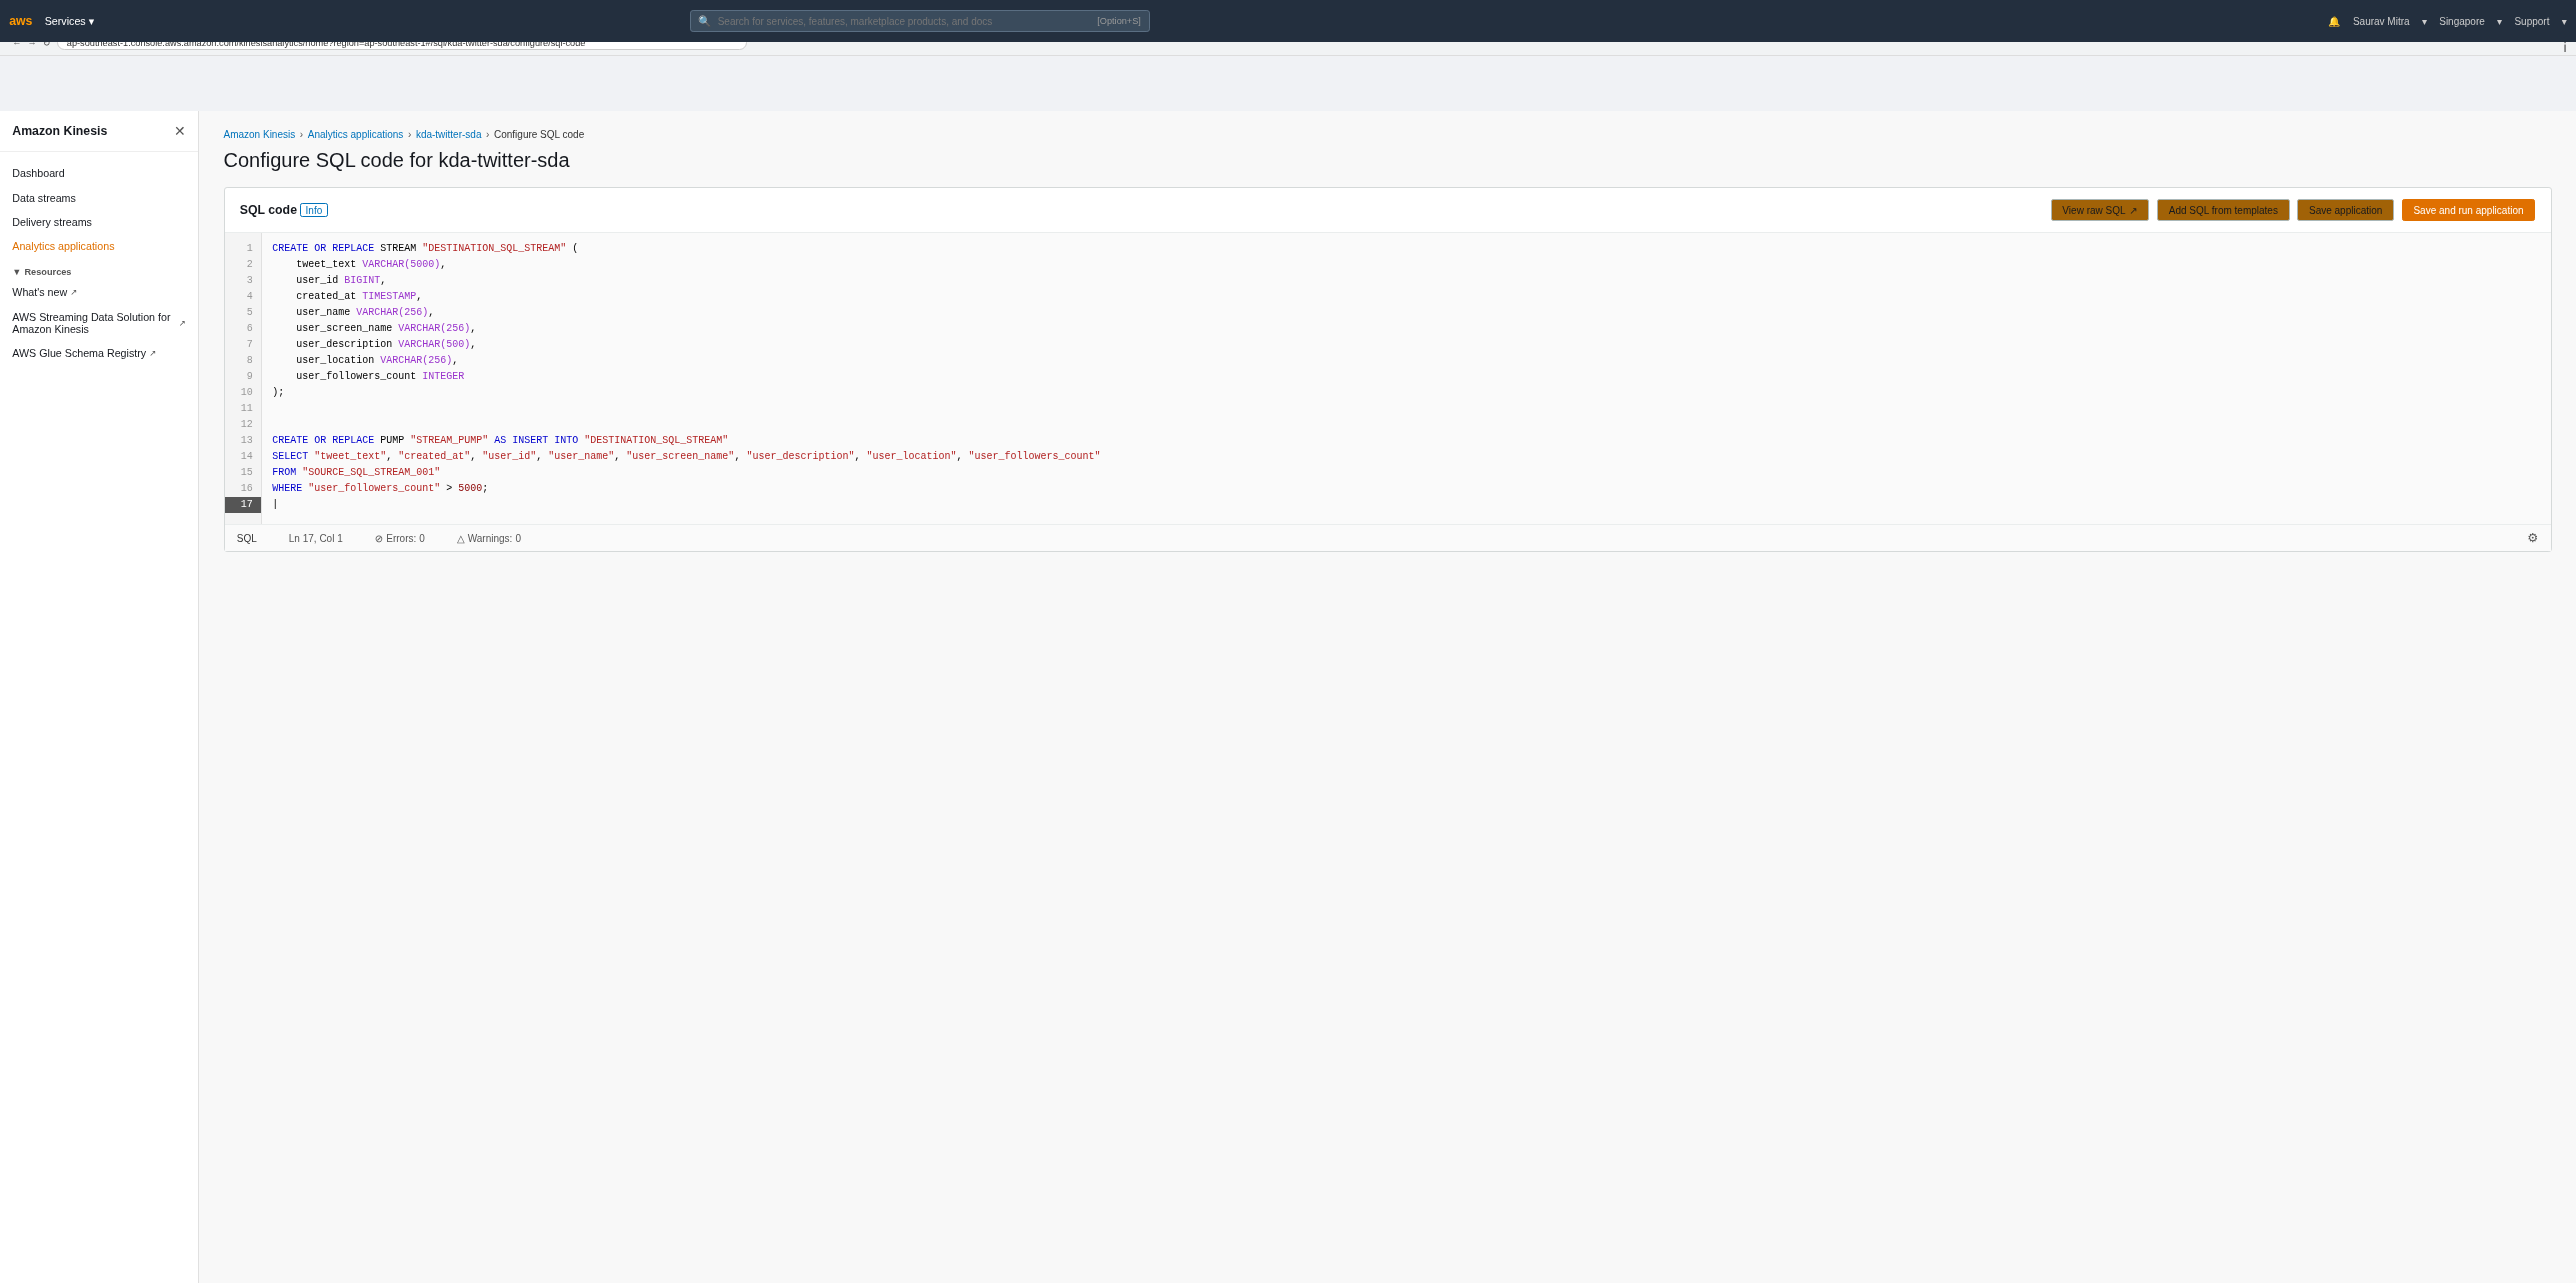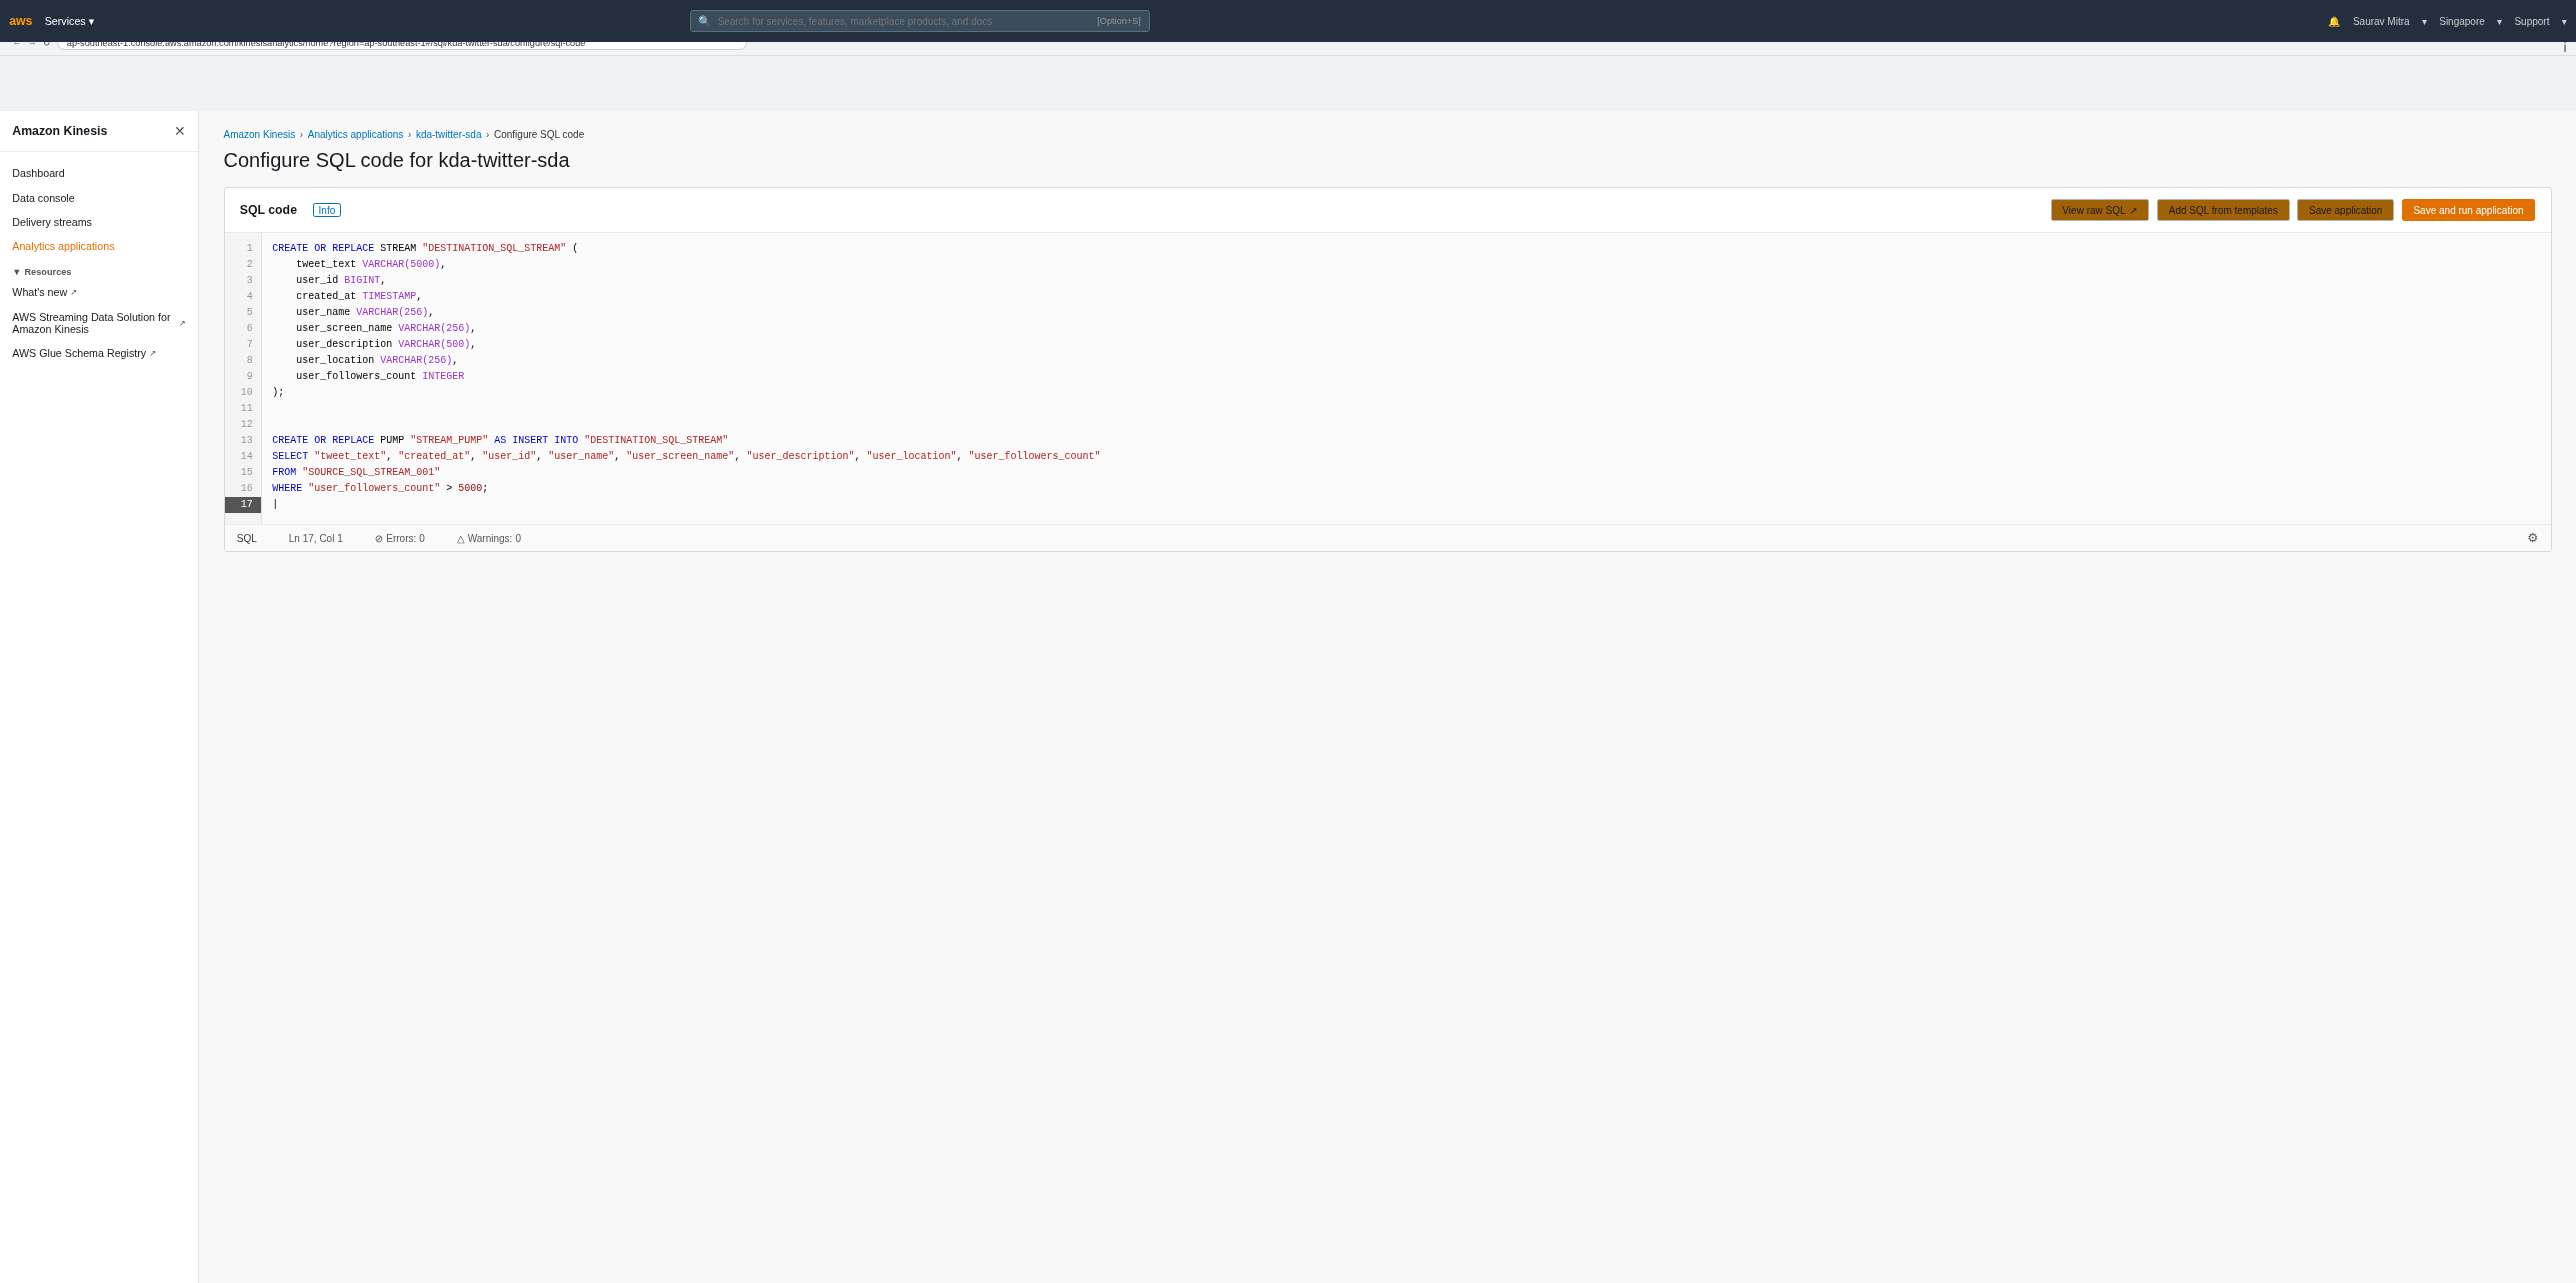--- a/index.html
+++ b/index.html
@@ -138,21 +138,21 @@
     .editor-card {
       background: #fff;
       border: 0.8px solid #d5d9d9;
       border-radius: 3.1px;
     }
     .editor-header {
       display: flex; align-items: center; justify-content: space-between;
       padding: 10.7px 15.3px;
       border-bottom: 0.8px solid #eaeded;
     }
-    .editor-title-group { display: flex; align-items: center; gap: 16px; }
+    .editor-title-group { display: flex; align-items: center; gap: 3px; }
     .editor-title { font-size: 12.3px; font-weight: 600; color: #16191f; }
     .info-badge {
       color: #0073bb; font-size: 10px; cursor: pointer;
       border: 0.8px solid #0073bb; border-radius: 2.3px;
       padding: 0.8px 4.6px;
     }
     .editor-actions { display: flex; gap: 7.7px; align-items: center; }
     .btn {
       padding: 4.6px 10.7px; font-size: 10px; cursor: pointer;
       border-radius: 2.3px; display: flex; align-items: center; gap: 3.8px;
@@ -268,21 +268,21 @@
   <aside class="sidebar">
     <div class="sidebar-header">
       <span class="sidebar-title">Amazon Kinesis</span>
       <button class="close-btn">✕</button>
     </div>
 
     <div class="sidebar-item">
       <span>Dashboard</span>
     </div>
     <div class="sidebar-item">
-      <span>Data console</span>
+      <span>Data streams</span>
     </div>
     <div class="sidebar-item">
       <span>Delivery streams</span>
     </div>
     <div class="sidebar-item active">
       <span>Analytics applications</span>
     </div>
 
     <div class="sidebar-section-label">
       <span>▼</span>

